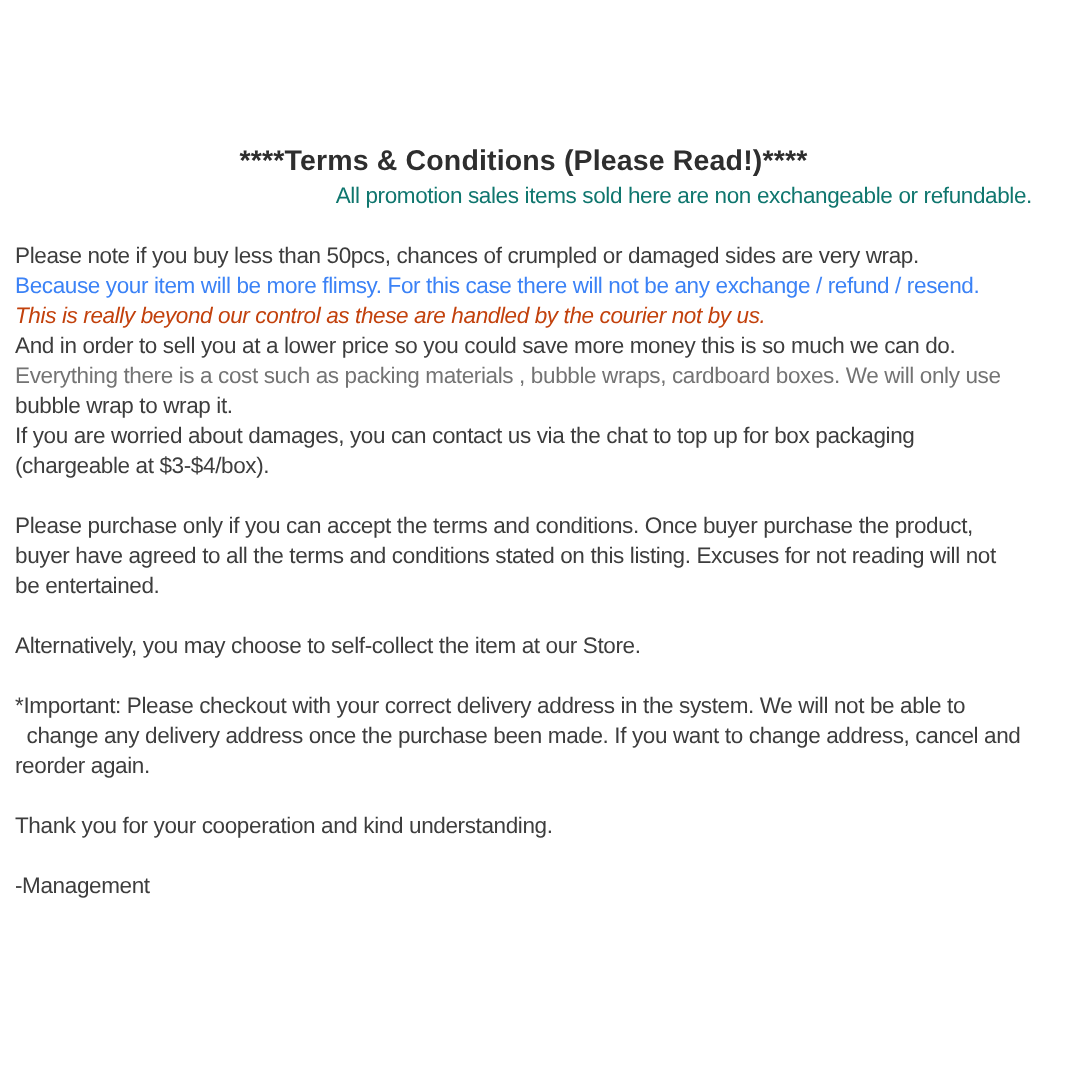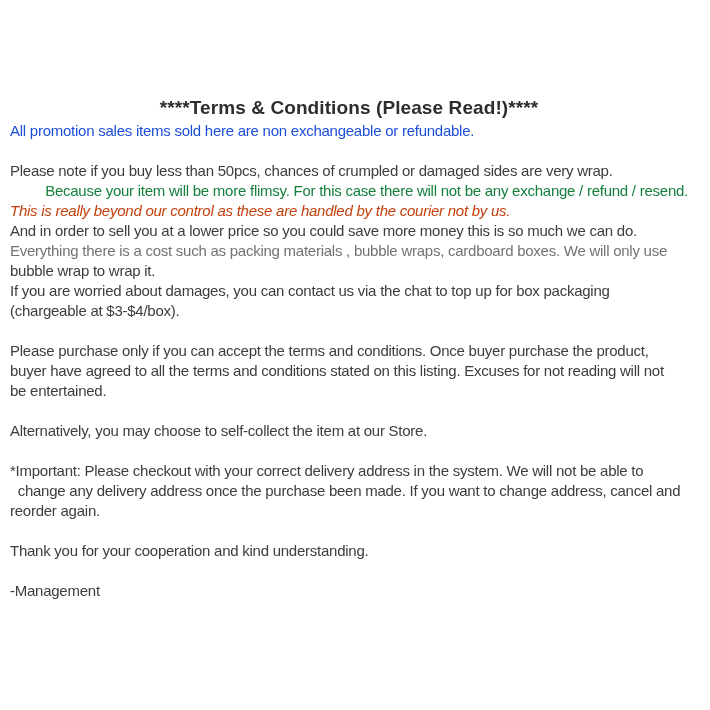--- a/index.html
+++ b/index.html
@@ -47,25 +47,25 @@
     white-space: nowrap;
   }
 </style>
 </head>
 <body style="background: rgb(255, 255, 255);">
 
 <div class="page">
   <h1 class="title" style="color: rgb(46, 46, 46);">****Terms &amp; Conditions (Please Read!)****</h1>
   <div class="terms-body" id="terms-body">
       <div class="para">
-        <div class="line" style="color: #1d4ed8;">All promotion sales items sold here are non exchangeable or refundable.</div>
+        <div class="line" style="color: #0f766e; text-align: right;">All promotion sales items sold here are non exchangeable or refundable.</div>
       </div>
       <div class="para">
         <div class="line" style="color: rgb(61, 61, 61);">Please note if you buy less than 50pcs, chances of crumpled or damaged sides are very wrap.</div>
-        <div class="line" style="color: #15803d; text-align: right;">Because your item will be more flimsy. For this case there will not be any exchange / refund / resend.</div>
+        <div class="line" style="color: #3b82f6;">Because your item will be more flimsy. For this case there will not be any exchange / refund / resend.</div>
         <div class="line" style="color: #c2410c; font-style: italic;">This is really beyond our control as these are handled by the courier not by us.</div>
         <div class="line" style="color: rgb(61, 61, 61);">And in order to sell you at a lower price so you could save more money this is so much we can do.</div>
         <div class="line" style="color: #737373;">Everything there is a cost such as packing materials , bubble wraps, cardboard boxes. We will only use</div>
         <div class="line" style="color: rgb(61, 61, 61);">bubble wrap to wrap it.</div>
         <div class="line" style="color: rgb(61, 61, 61);">If you are worried about damages, you can contact us via the chat to top up for box packaging</div>
         <div class="line" style="color: rgb(61, 61, 61);">(chargeable at $3-$4/box).</div>
       </div>
       <div class="para">
         <div class="line" style="color: rgb(61, 61, 61);">Please purchase only if you can accept the terms and conditions. Once buyer purchase the product,</div>
         <div class="line" style="color: rgb(61, 61, 61);">buyer have agreed to all the terms and conditions stated on this listing. Excuses for not reading will not</div>

